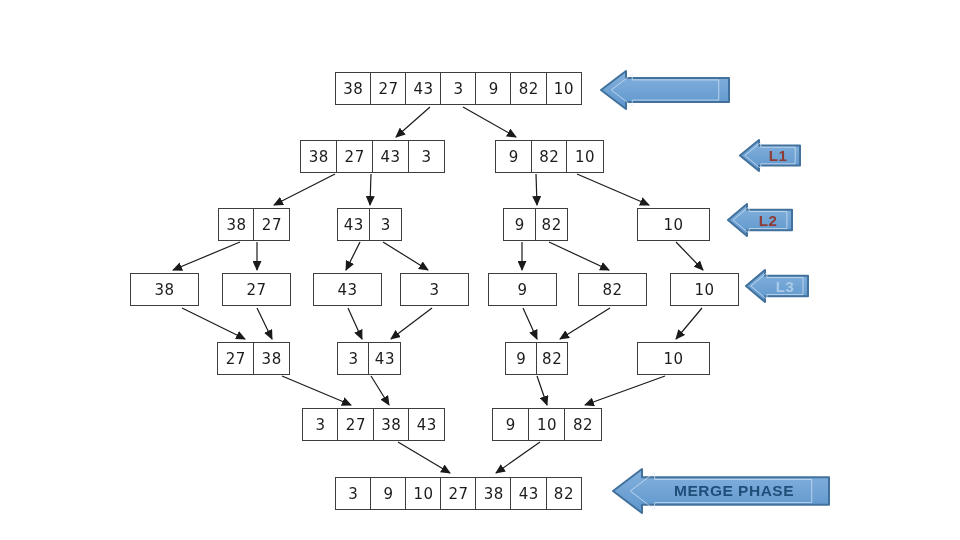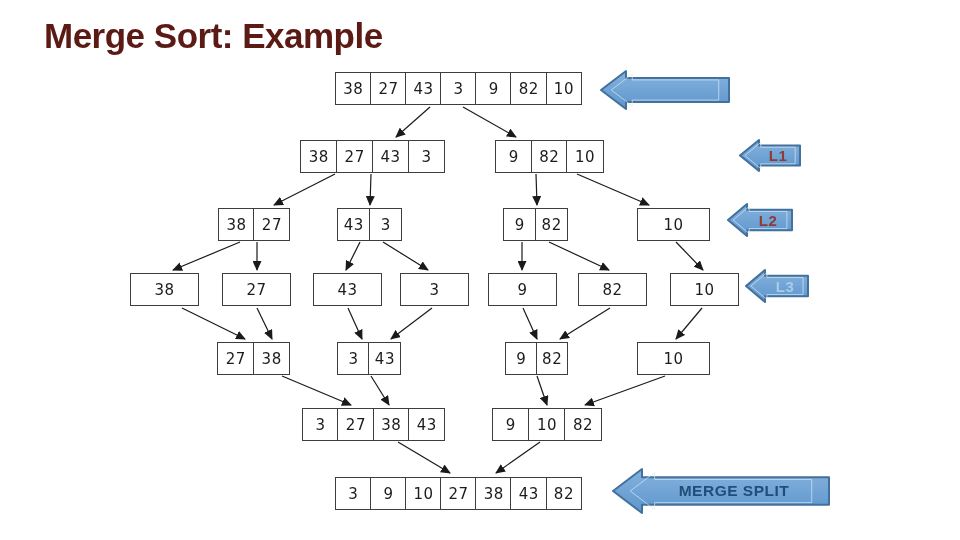--- a/index.html
+++ b/index.html
@@ -25,21 +25,20 @@
   .callout svg{position:absolute;left:0;top:0;overflow:visible;}
   .callout-label{
     position:absolute;top:0;display:flex;align-items:center;justify-content:center;
     font-weight:bold;letter-spacing:0.5px;white-space:nowrap;
   }
 </style>
 </head>
 <body>
 
 <div id="slide">
-  <div id="page-title">Merge Sort: Example</div>
   <svg id="connector-svg" width="960" height="540">
       <defs>
         <marker id="ah" markerWidth="11" markerHeight="9" refX="9" refY="4.5" orient="auto" markerUnits="userSpaceOnUse">
           <path d="M0,0 L10,4.5 L0,9 z" fill="#1a1a1a"></path>
         </marker>
       </defs>
       <line x1="430" y1="107" x2="396" y2="137" stroke="#1a1a1a" stroke-width="1.2" marker-end="url(#ah)"></line>
       <line x1="463" y1="107" x2="516" y2="137" stroke="#1a1a1a" stroke-width="1.2" marker-end="url(#ah)"></line>
       <line x1="335" y1="174" x2="274" y2="205" stroke="#1a1a1a" stroke-width="1.2" marker-end="url(#ah)"></line>
       <line x1="371" y1="174" x2="370" y2="205" stroke="#1a1a1a" stroke-width="1.2" marker-end="url(#ah)"></line>
@@ -213,16 +212,16 @@
         <svg width="218" height="46">
           <defs>
             <linearGradient id="g4" x1="0" y1="0" x2="0" y2="1">
               <stop offset="0" stop-color="#85b2dd"></stop>
               <stop offset="1" stop-color="#5e96cd"></stop>
             </linearGradient>
           </defs>
           <polygon points="1,23 30,1 30,9.200000000000001 217,9.200000000000001 217,36.800000000000004 30,36.800000000000004 30,45" fill="url(#g4)" stroke="#41719c" stroke-width="2" stroke-linejoin="round"></polygon>
           <polygon points="1,23 30,1 30,9.200000000000001 217,9.200000000000001 217,36.800000000000004 30,36.800000000000004 30,45" fill="none" stroke="#dce9f5" stroke-width="1.1" opacity="0.75" transform="translate(17.440000000000005,3.6800000000000006) scale(0.84)"></polygon>
         </svg>
-        <div class="callout-label" style="left:30px;width:184px;height:46px;color:#1f4e79;font-size:15.5px;">MERGE SPLIT</div>
+        <div class="callout-label" style="left:30px;width:184px;height:46px;color:#1f4e79;font-size:15.5px;">MERGE PHASE</div>
       </div>
     </div>
 </div>
 
 </body></html>

